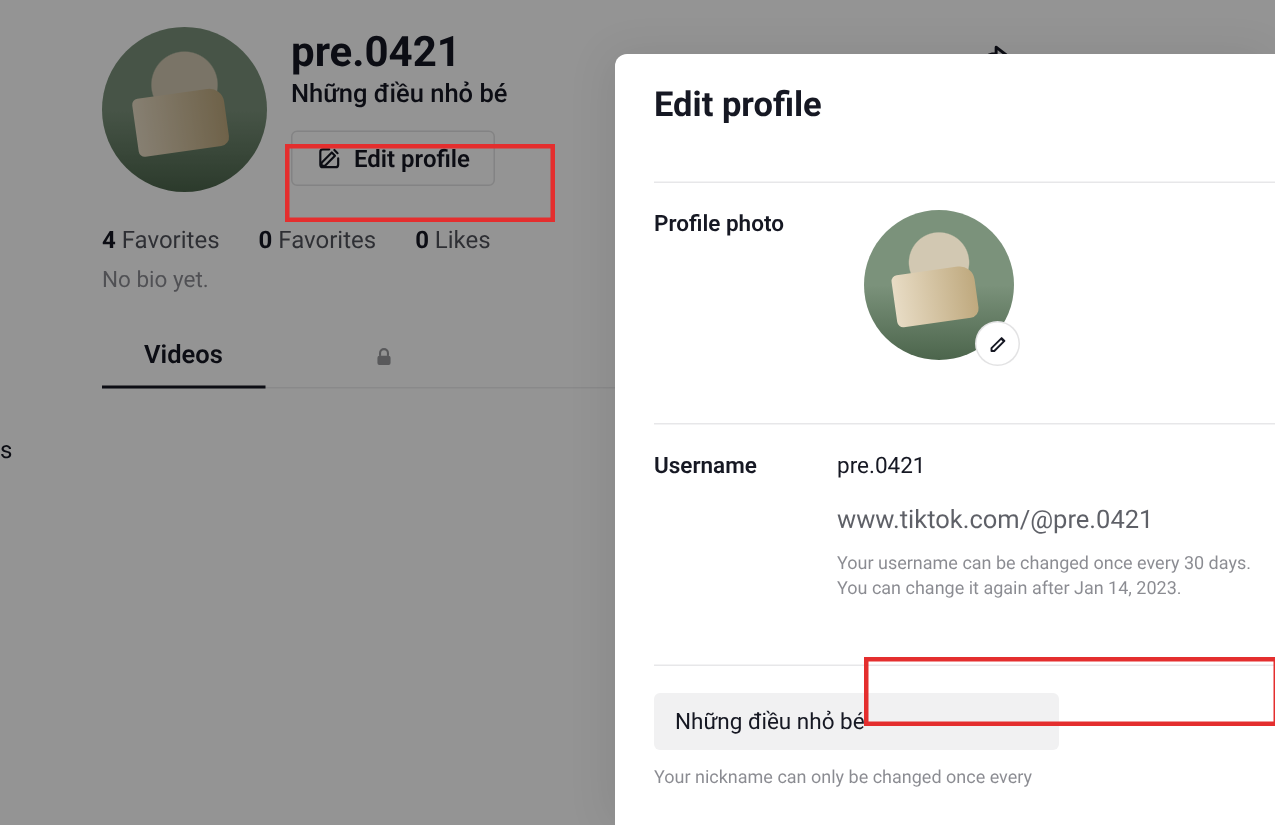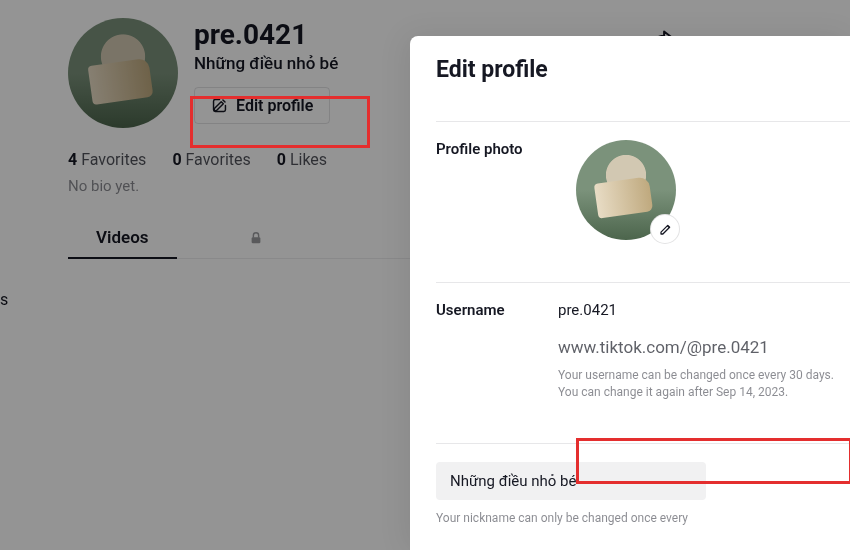--- a/index.html
+++ b/index.html
@@ -124,21 +124,21 @@
           </div>
         </div>
       </div>
     </div>
 
     <div class="section">
       <div class="section-label">Username</div>
       <div class="section-content">
         <div class="username-val">pre.0421</div>
         <div class="url-line">www.tiktok.com/@pre.0421</div>
-        <div class="hint">Your username can be changed once every 30 days. You can change it again after Sep 14, 2023.</div>
+        <div class="hint">Your username can be changed once every 30 days. You can change it again after Jan 14, 2023.</div>
       </div>
     </div>
 
     <div class="section">
       <div class="section-content">
         <input class="name-input" value="Những điều nhỏ bé" style="">
         <div class="hint">Your nickname can only be changed once every</div>
       </div>
     </div>
 

